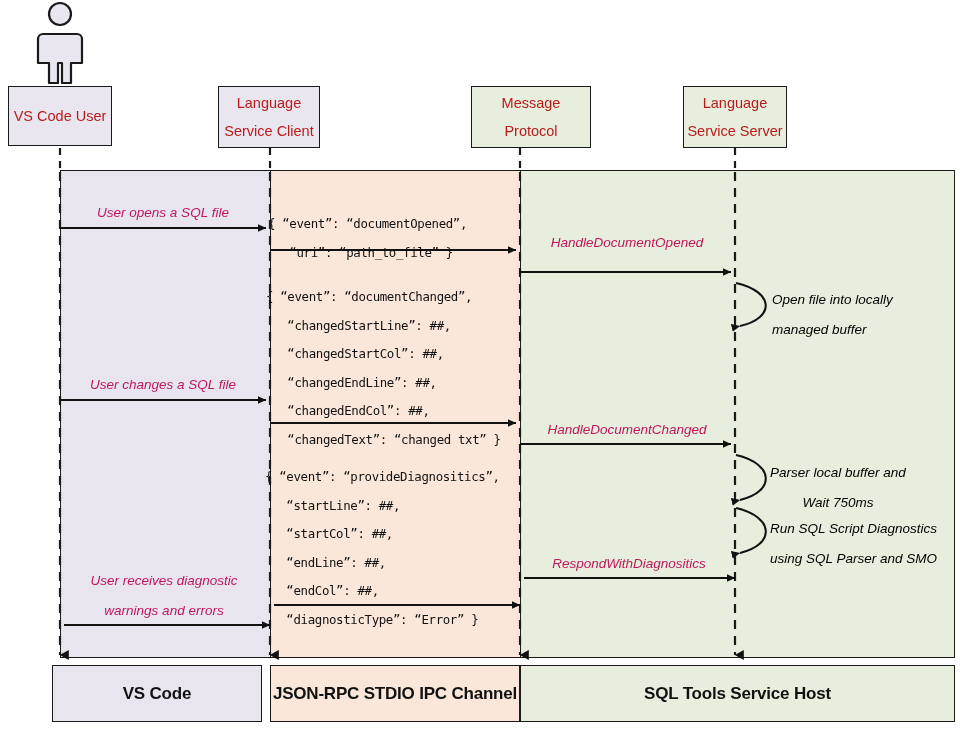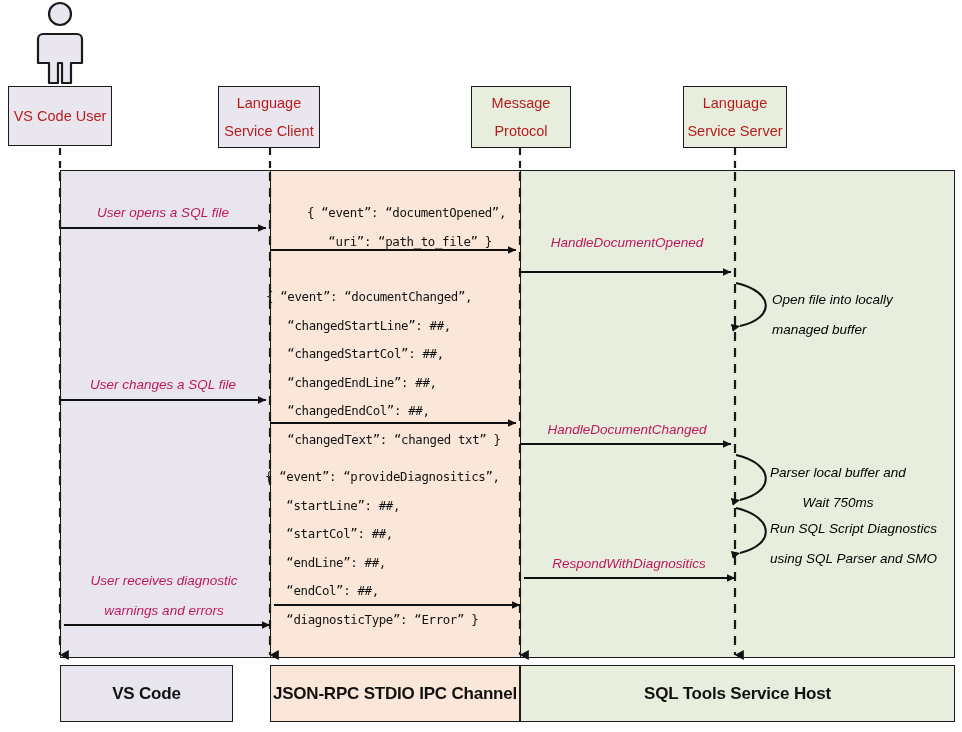--- a/index.html
+++ b/index.html
@@ -17,21 +17,21 @@
   .phead{position:absolute;background:#eae6f0;border:1.6px solid #1a1a1a;box-sizing:border-box;
          display:flex;flex-direction:column;align-items:center;justify-content:center;
          font-size:14.5px;color:#b91c1c;line-height:1.95;text-align:center;}
   .phead.green{background:#e7eedd;}
   .phead span{display:block;}
 
   
   .foot{position:absolute;top:665px;height:57px;border:1.6px solid #1a1a1a;box-sizing:border-box;
         display:flex;align-items:center;justify-content:center;
         font-size:17px;font-weight:bold;color:#111;letter-spacing:-.2px;}
-  .foot.vscode{left:60px;width:173px;background:#e9e5ef;text-align:center;}
+  .foot.vscode{left:52px;width:210px;background:#e9e5ef;text-align:center;}
   .foot.ipc{left:270px;width:250px;background:#fbe7d9;}
   .foot.host{left:520px;width:435px;background:#e7eedd;}
 
   
   .msglabel{position:absolute;font-style:italic;font-size:13.5px;color:#be185d;
             text-align:center;line-height:2.25;white-space:nowrap;}
   .note{position:absolute;font-style:italic;font-size:13.5px;color:#000000;
         line-height:2.25;text-align:center;white-space:nowrap;}
 
   
@@ -106,21 +106,21 @@
 
   <div class="phead" style="left:8px;top:86px;width:104px;height:60px;">
     <span>VS Code User</span>
   </div>
 
   <div class="phead" style="left:218px;top:86px;width:102px;height:62px;">
     <span>Language</span>
     <span>Service Client</span>
   </div>
 
-  <div class="phead green" style="left:471px;top:86px;width:100px;height:62px;">
+  <div class="phead green" style="left:471px;top:86px;width:120px;height:62px;">
     <span>Message</span>
     <span>Protocol</span>
   </div>
 
   <div class="phead green" style="left:683px;top:86px;width:104px;height:62px;">
     <span>Language</span>
     <span>Service Server</span>
   </div>
 
   <div class="msglabel" style="left:60px;top:198px;width:206px;">User opens a SQL file</div>
@@ -146,21 +146,21 @@
   <div class="note" style="left:770px;top:458px;">
     <div>Parser local buffer and</div>
     <div>Wait 750ms</div>
   </div>
 
   <div class="note" style="left:770px;top:514px;">
     <div>Run SQL Script Diagnostics</div>
     <div>using SQL Parser and SMO</div>
   </div>
 
-  <div class="json" style="left:268px;top:199px;margin-left:39px;">{ “event”: “documentOpened”,
+  <div class="json" style="left:268px;top:210px;">{ “event”: “documentOpened”,
    “uri”: “path_to_file” }</div>
 
   <div class="json" style="left:266px;top:283px;">{ “event”: “documentChanged”,
    “changedStartLine”: ##,
    “changedStartCol”: ##,
    “changedEndLine”: ##,
    “changedEndCol”: ##,
    “changedText”: “changed txt” }</div>
 
   <div class="json" style="left:265px;top:463px;">{ “event”: “provideDiagnositics”,

